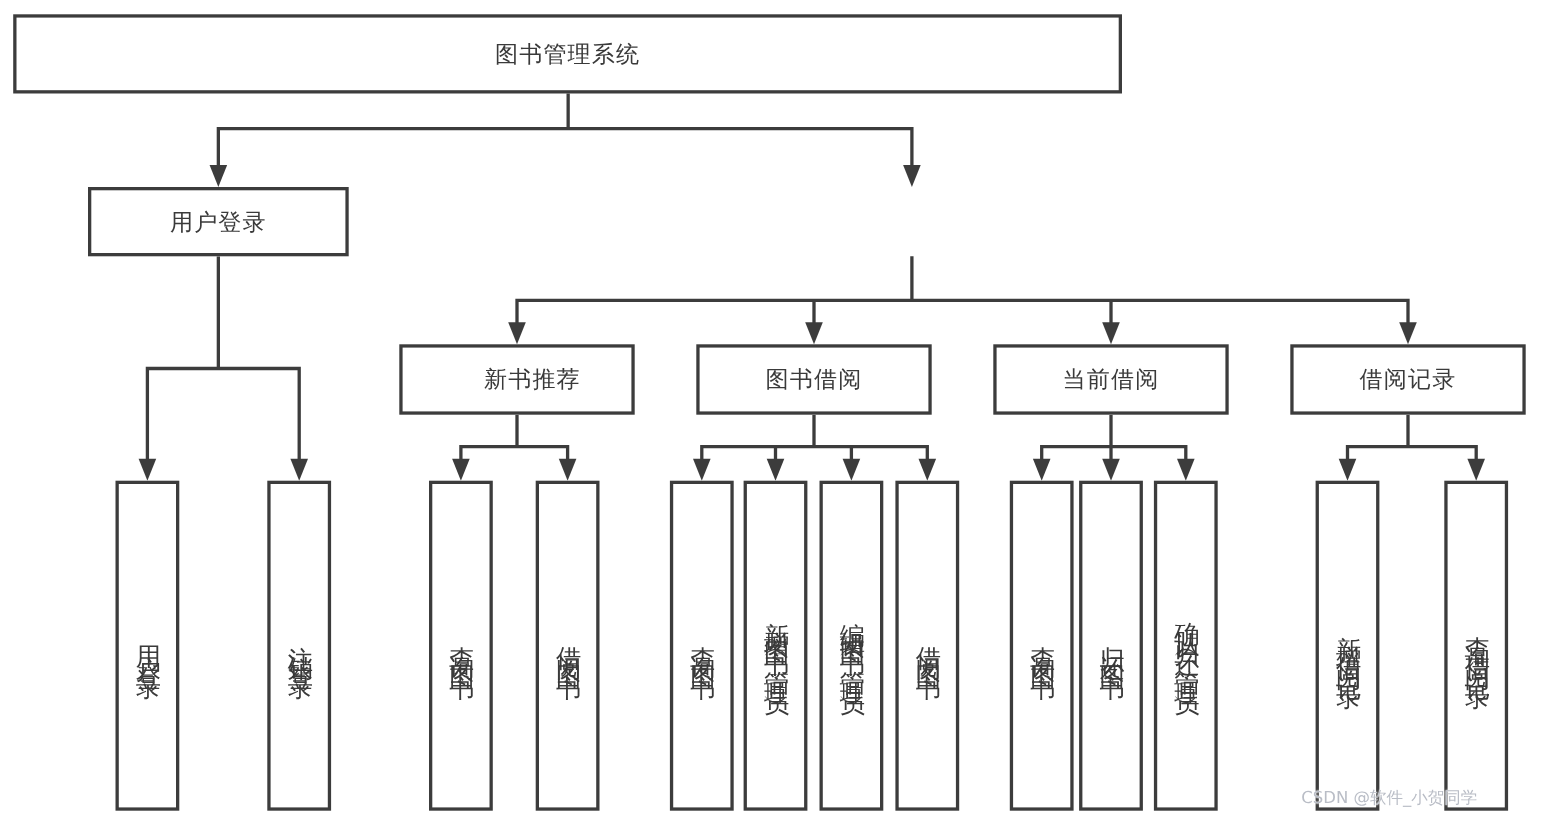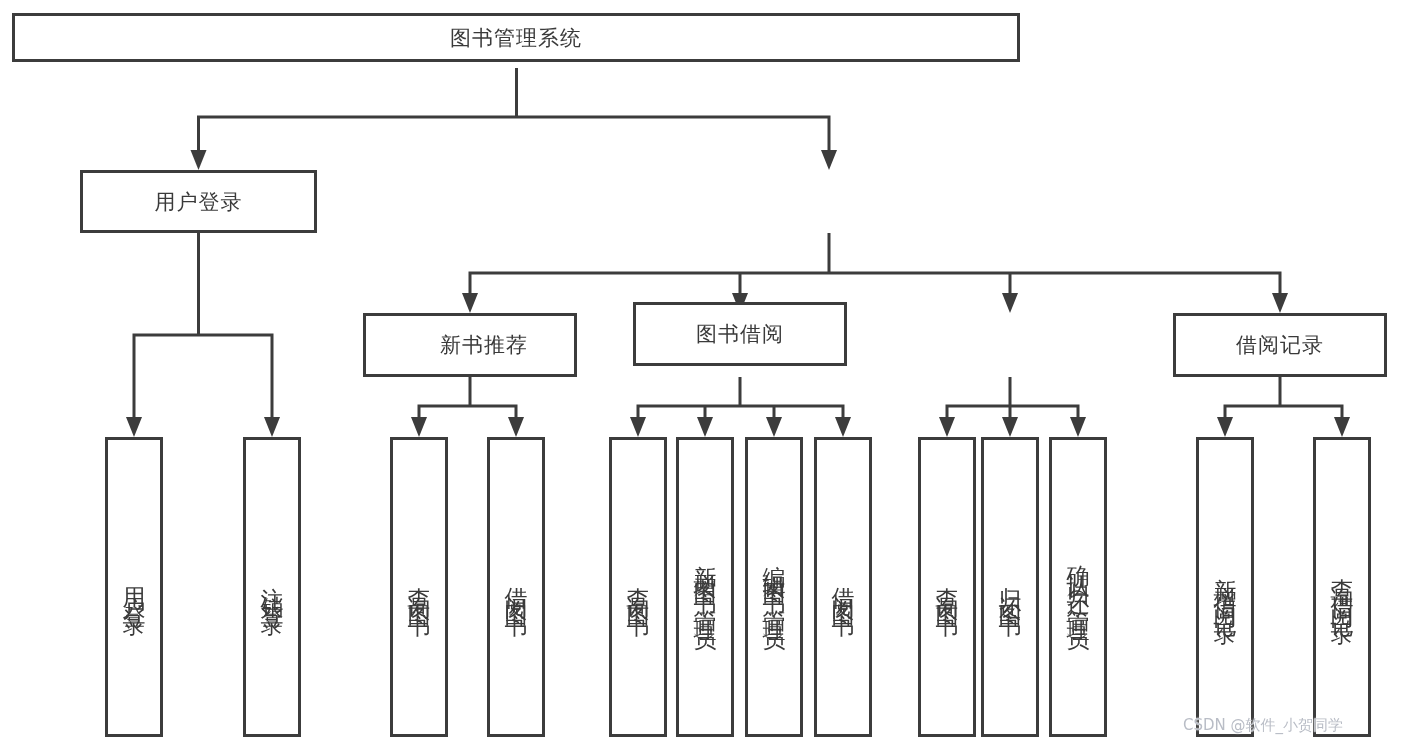--- a/index.html
+++ b/index.html
@@ -127,26 +127,27 @@
     <polygon points="697,417 713,417 705,437"></polygon>
     <polygon points="766,417 782,417 774,437"></polygon>
     <polygon points="835,417 851,417 843,437"></polygon>
     <polygon points="939,417 955,417 947,437"></polygon>
     <polygon points="1002,417 1018,417 1010,437"></polygon>
     <polygon points="1070,417 1086,417 1078,437"></polygon>
     <polygon points="1217,417 1233,417 1225,437"></polygon>
     <polygon points="1334,417 1350,417 1342,437"></polygon>
   </svg>
 
-  <div class="node hbox" style="left:12px; top:13px; width:1008px; height:49px;">图书管理系统</div>
+  <div class="node hbox" style="left:12px; top:13px; width:1008px; height:72px;">图书管理系统</div>
 
   <div class="node hbox" style="left:80px; top:170px; width:237px; height:63px;">用户登录</div>
 
   <div class="node hbox" style="left:363px; top:313px; width:214px; height:64px;padding-left:28px;">新书推荐</div>
-  <div class="node hbox" style="left:633px; top:302px; width:214px; height:64px;">图书借阅</div>
+  <div class="node hbox" style="left:633px; top:313px; width:214px; height:64px;">图书借阅</div>
+  <div class="node hbox" style="left:903px; top:313px; width:214px; height:64px;">当前借阅</div>
   <div class="node hbox" style="left:1173px; top:313px; width:214px; height:64px;">借阅记录</div>
 
   <div class="node vbox" style="left:105px;">用户登录</div>
   <div class="node vbox" style="left:243px;">注销登录</div>
 
   <div class="node vbox" style="left:390px;">查询图书</div>
   <div class="node vbox" style="left:487px;">借阅图书</div>
 
   <div class="node vbox" style="left:609px;">查询图书</div>
   <div class="node vbox" style="left:676px;">新增图书（管理员）</div>

